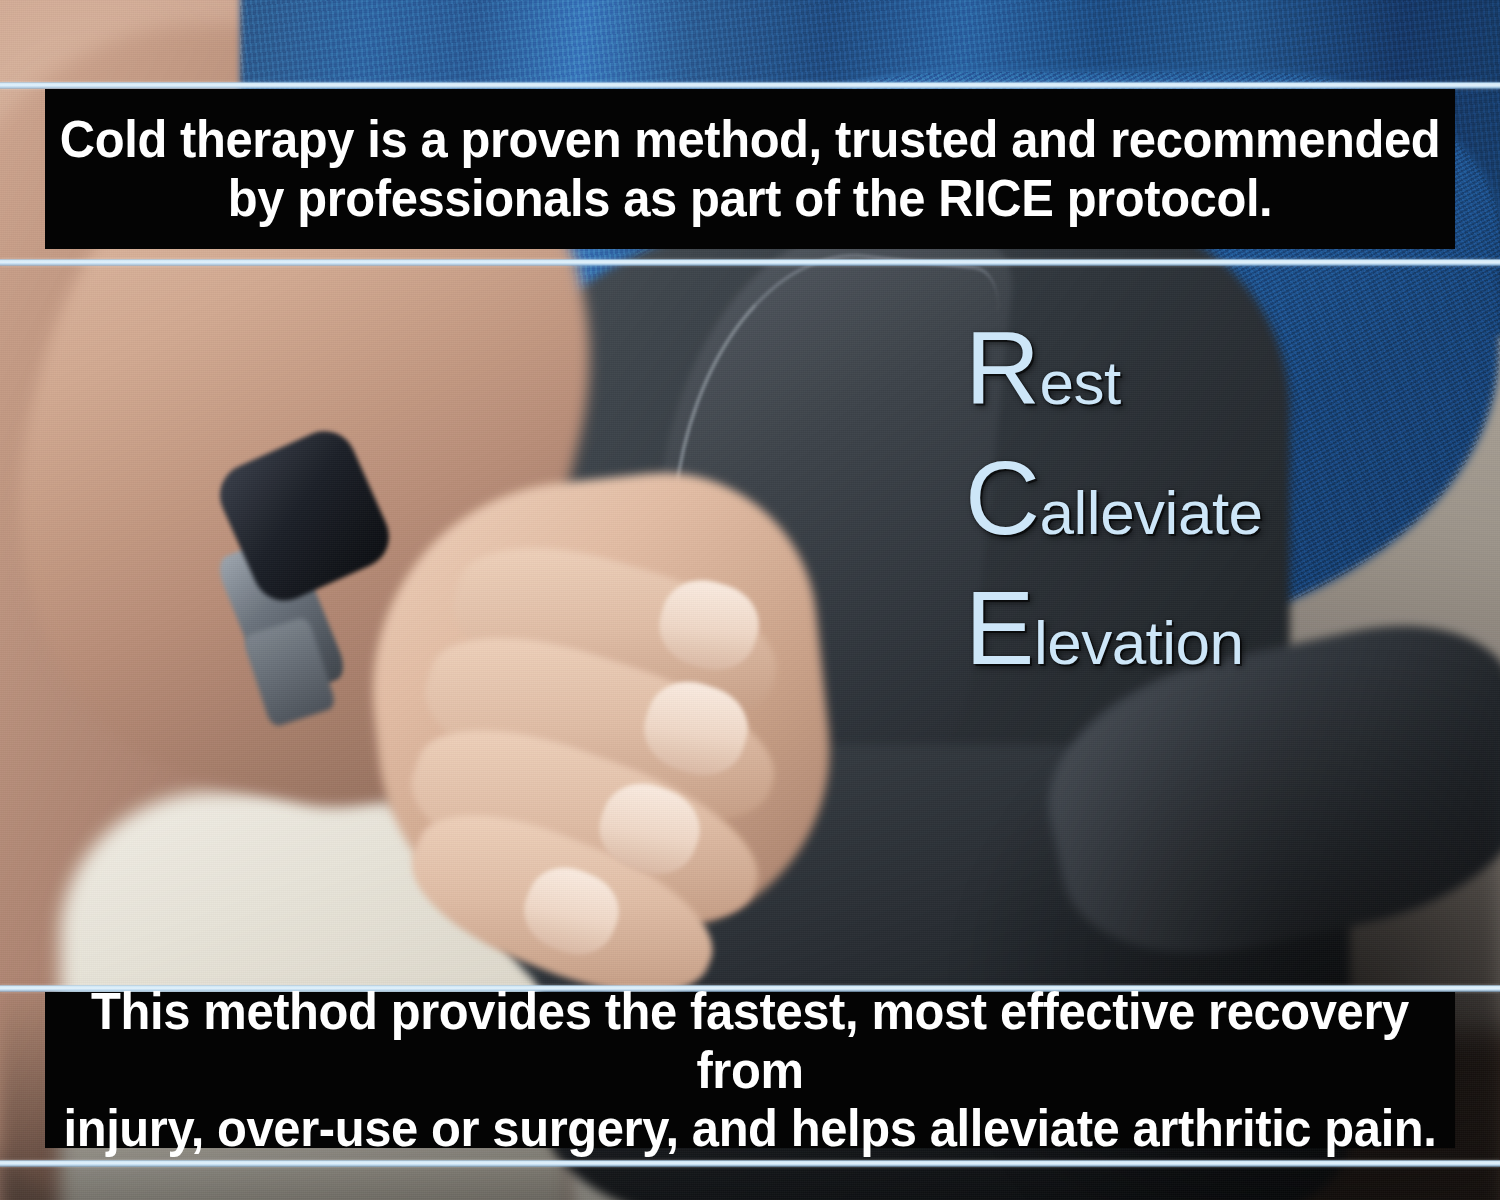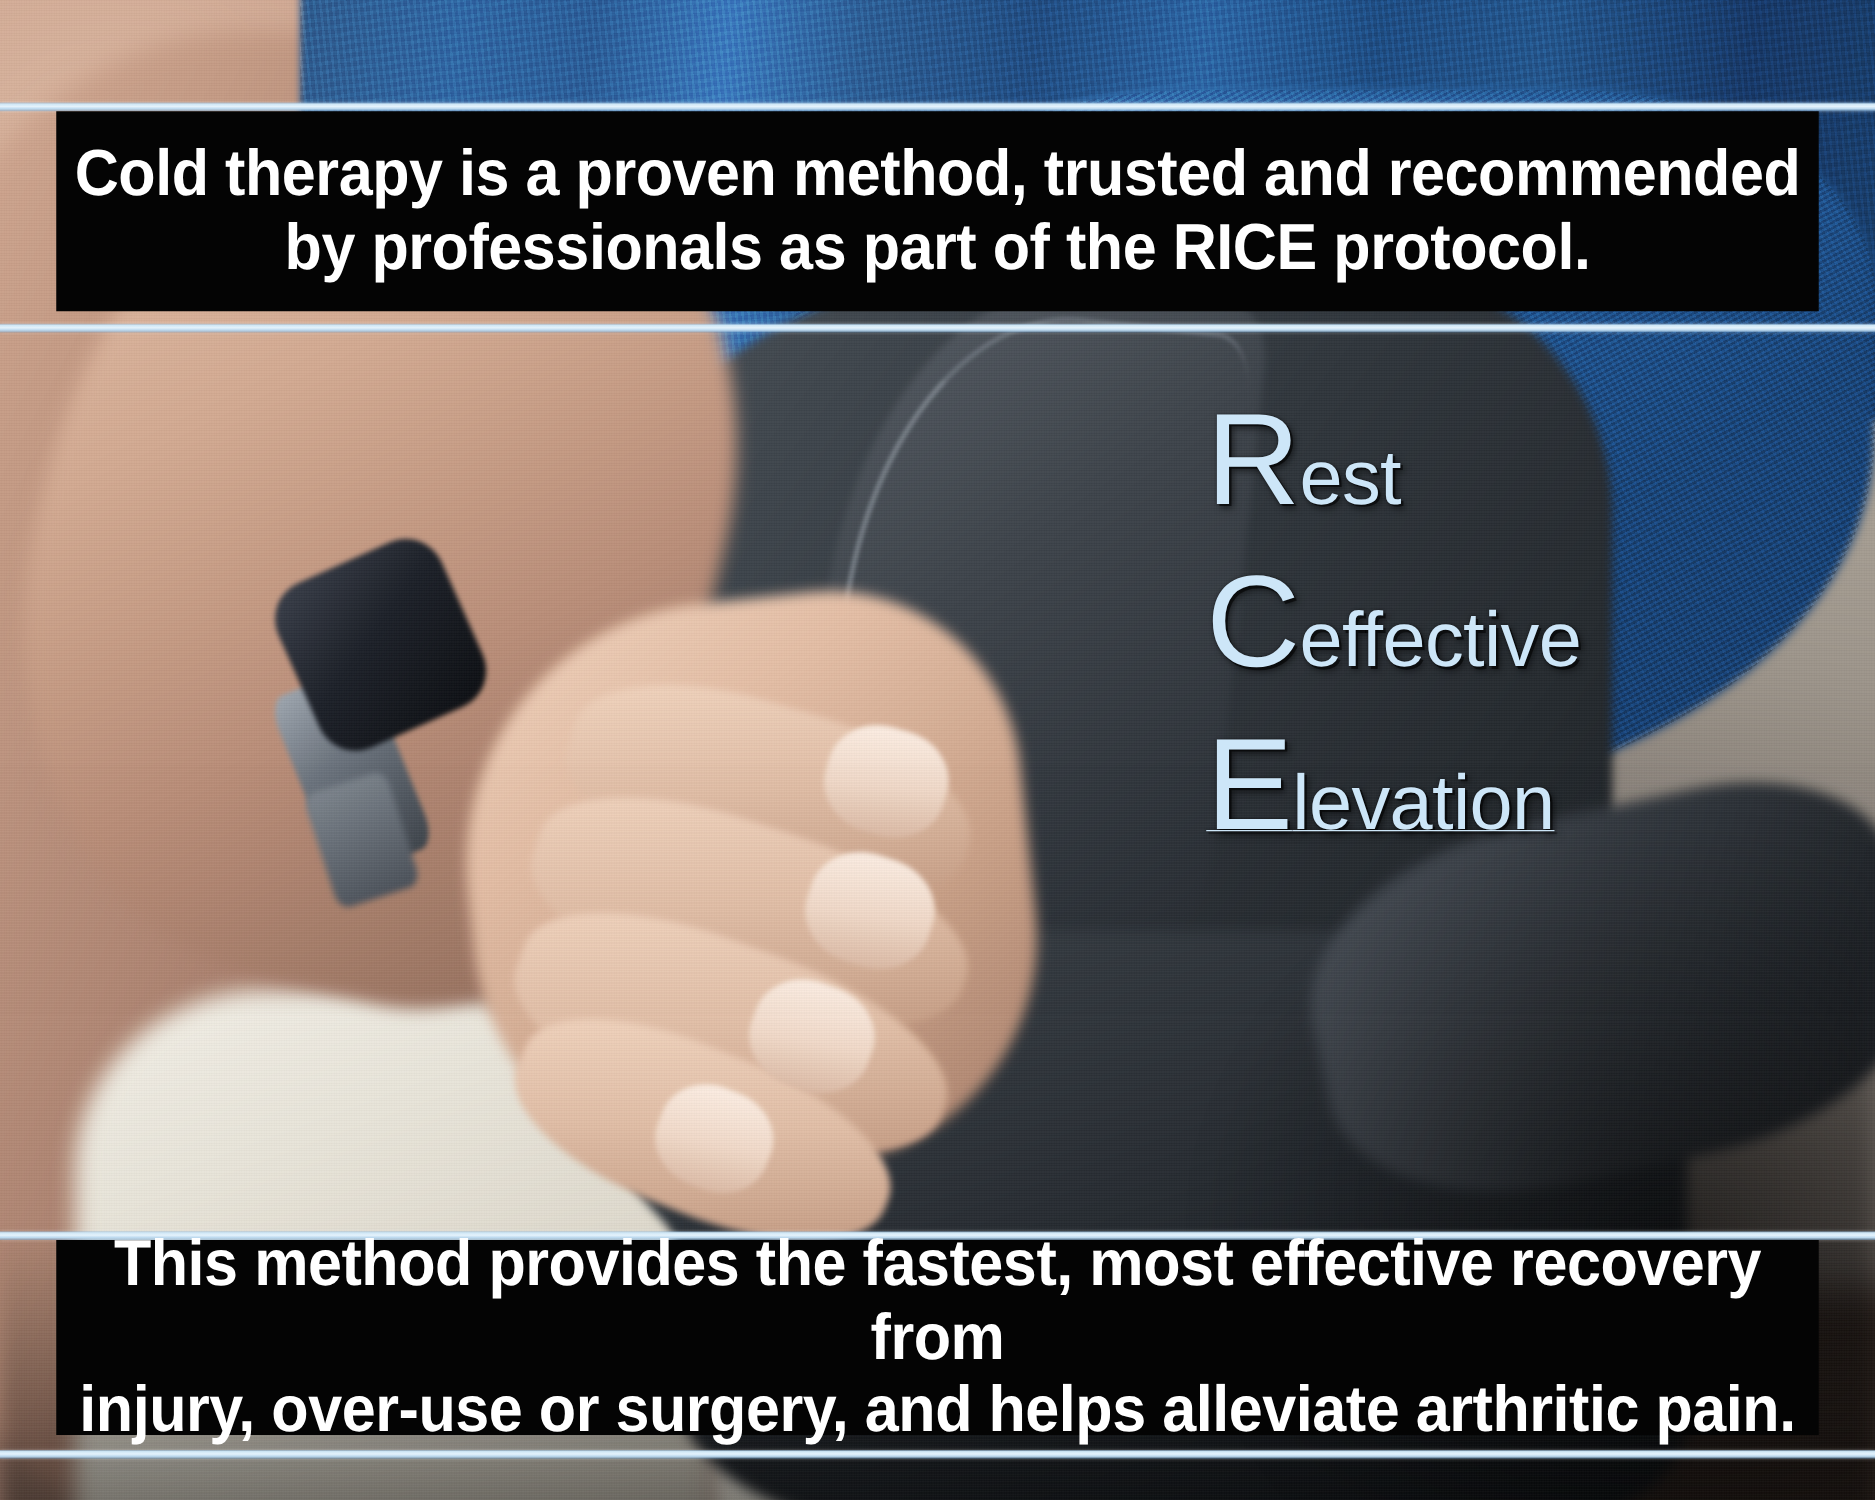--- a/index.html
+++ b/index.html
@@ -270,21 +270,21 @@
     color: #cde6f8;
     line-height: .98;
     margin-bottom: 28px;
     white-space: nowrap;
     text-shadow:
       2px 2px 0 rgba(0,0,0,.55),
       3px 3px 6px rgba(0,0,0,.55),
       0 0 2px rgba(0,0,0,.5);
     font-weight: 400;
   }
-  .rice-line:last-child { margin-bottom: 0; text-decoration: underline; }
+  .rice-line:last-child { margin-bottom: 0; }
   .rice-rest  { font-size: 62px; letter-spacing: -0.5px; }
 
   
   .hline {
     position: absolute;
     left: 0;
     width: 100%;
     height: 7px;
     background: linear-gradient(180deg,
       rgba(140,180,215,.55) 0%,
@@ -365,21 +365,21 @@
     <div class="shadow-low"></div>
     <div class="shadow-right"></div>
     <div class="grain"></div>
   </div>
 
   <div class="rice">
     <div class="rice-line">
       <span class="rice-rest" style="font-size:104px">R</span><span class="rice-rest">est</span>
     </div>
     <div class="rice-line">
-      <span class="rice-rest" style="font-size:104px">C</span><span class="rice-rest">effective</span>
+      <span class="rice-rest" style="font-size:104px">C</span><span class="rice-rest">alleviate</span>
     </div>
     <div class="rice-line">
       <span class="rice-rest" style="font-size:104px">E</span><span class="rice-rest">levation</span>
     </div>
   </div>
 
   <div class="hline hline-top"></div>
   <div class="hline hline-mid"></div>
   <div class="hline hline-bot-a"></div>
   <div class="hline hline-bot-b"></div>

